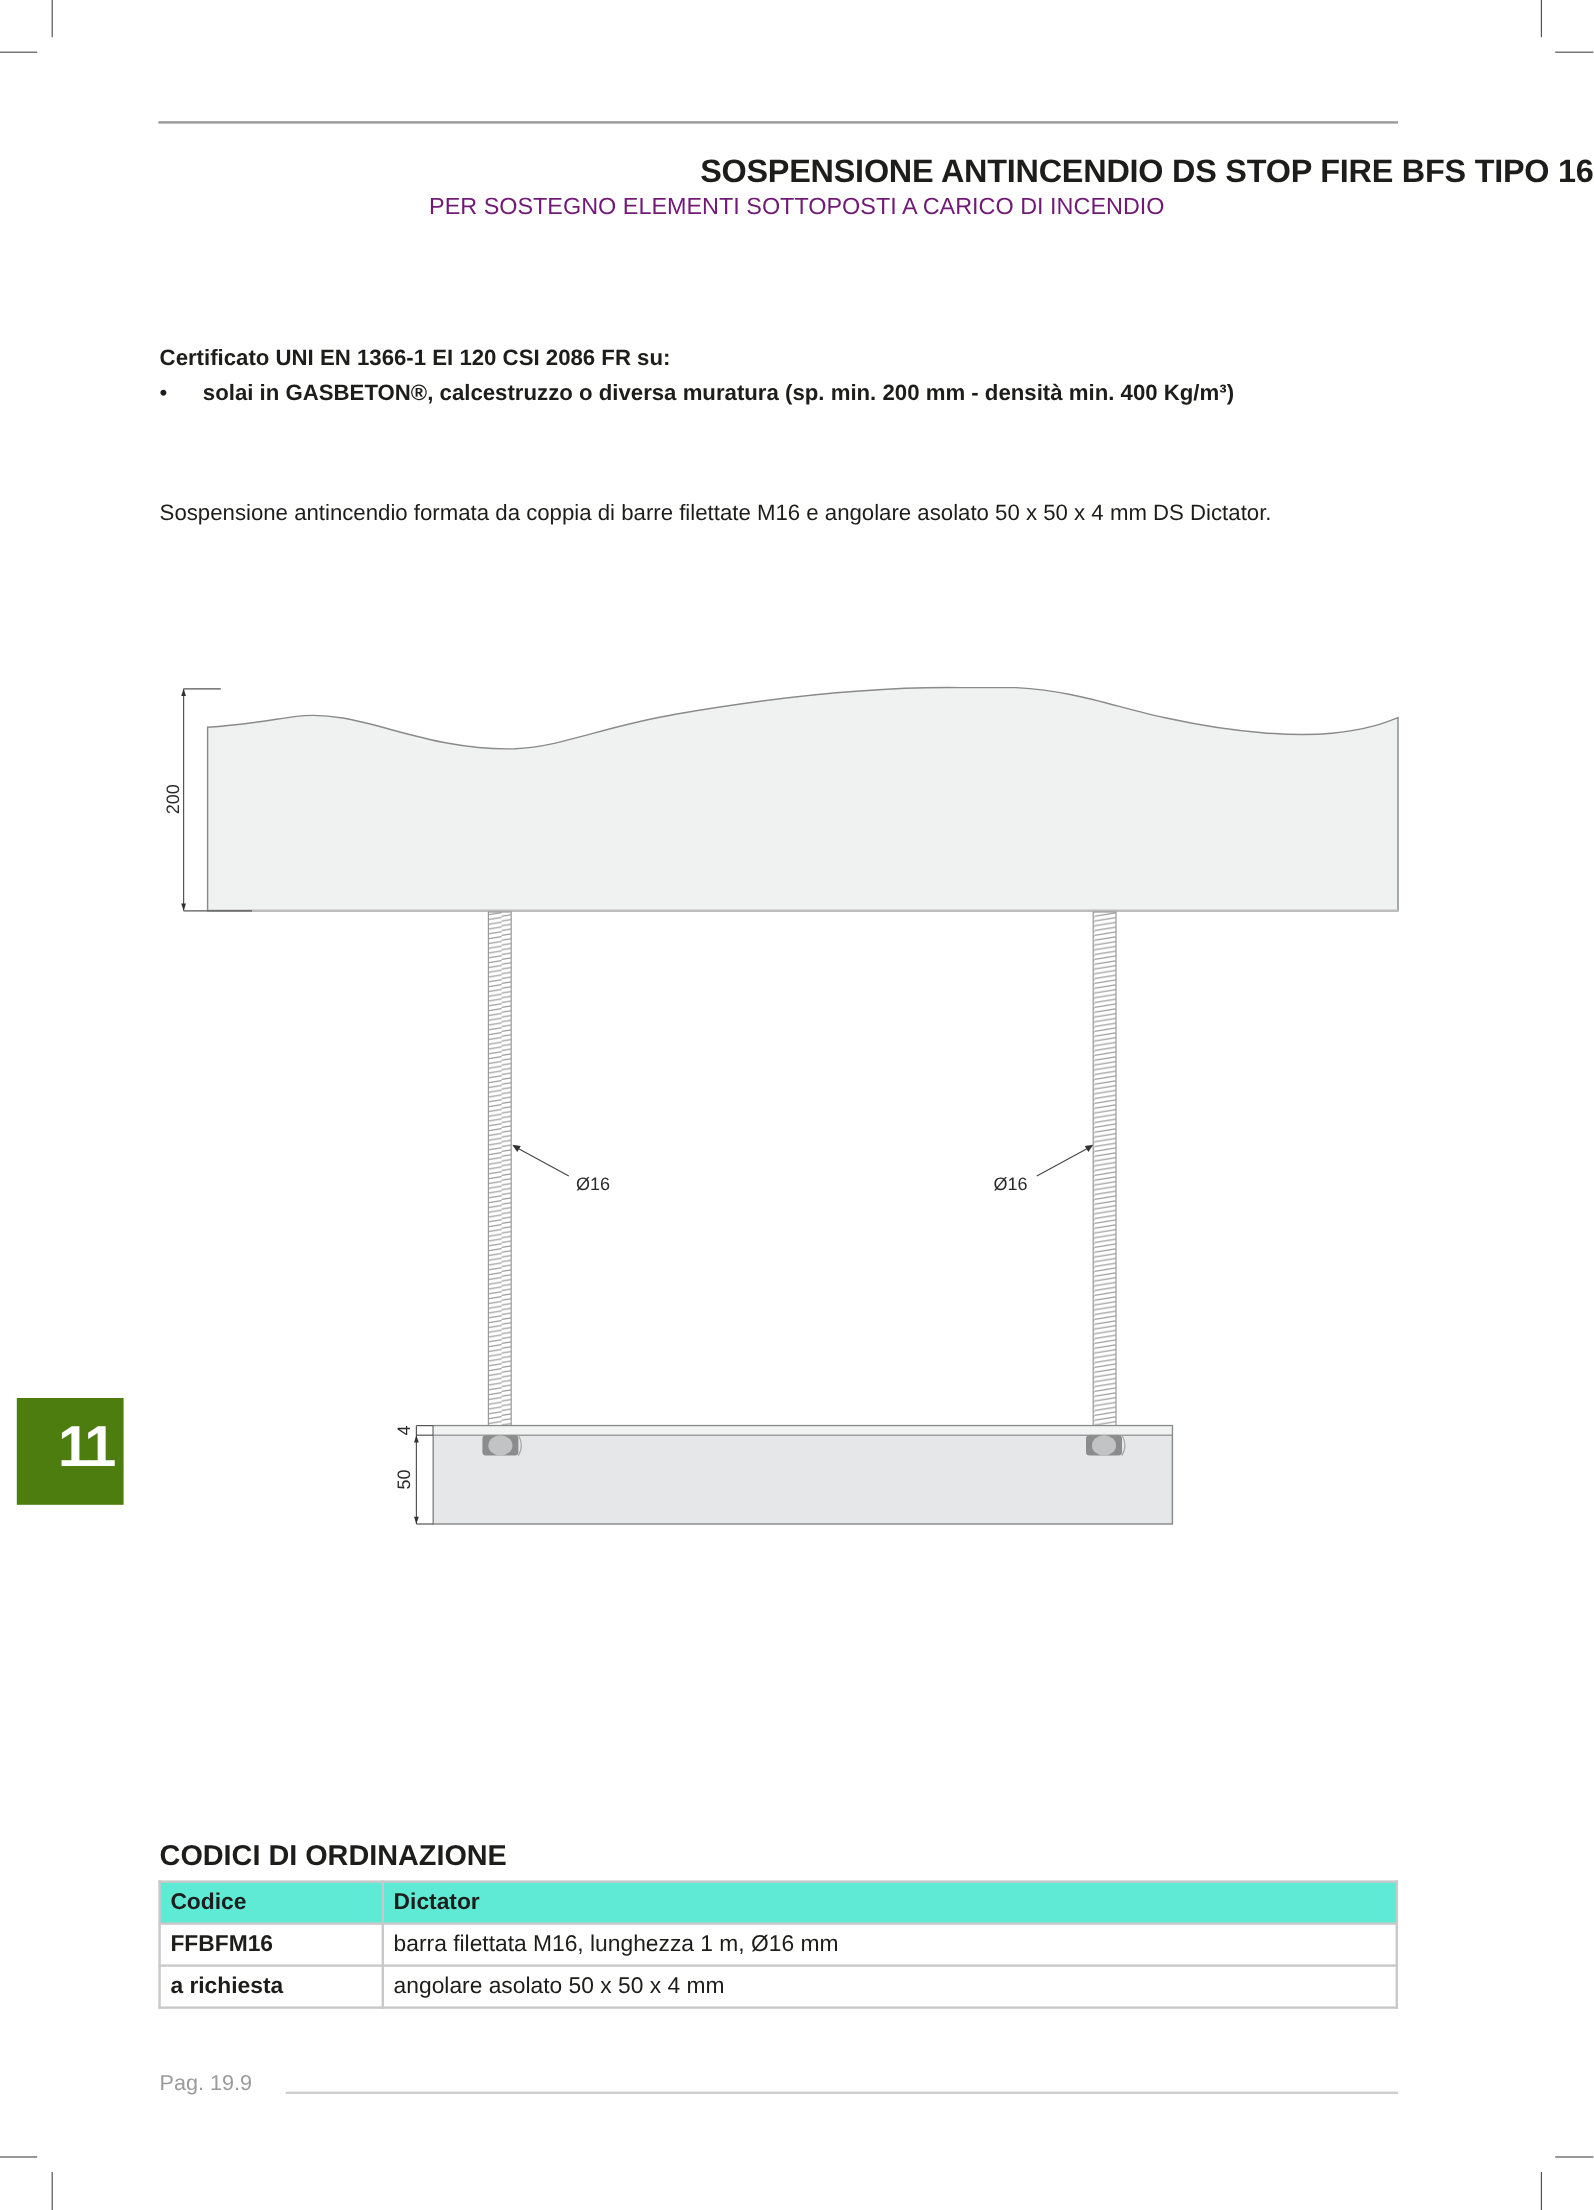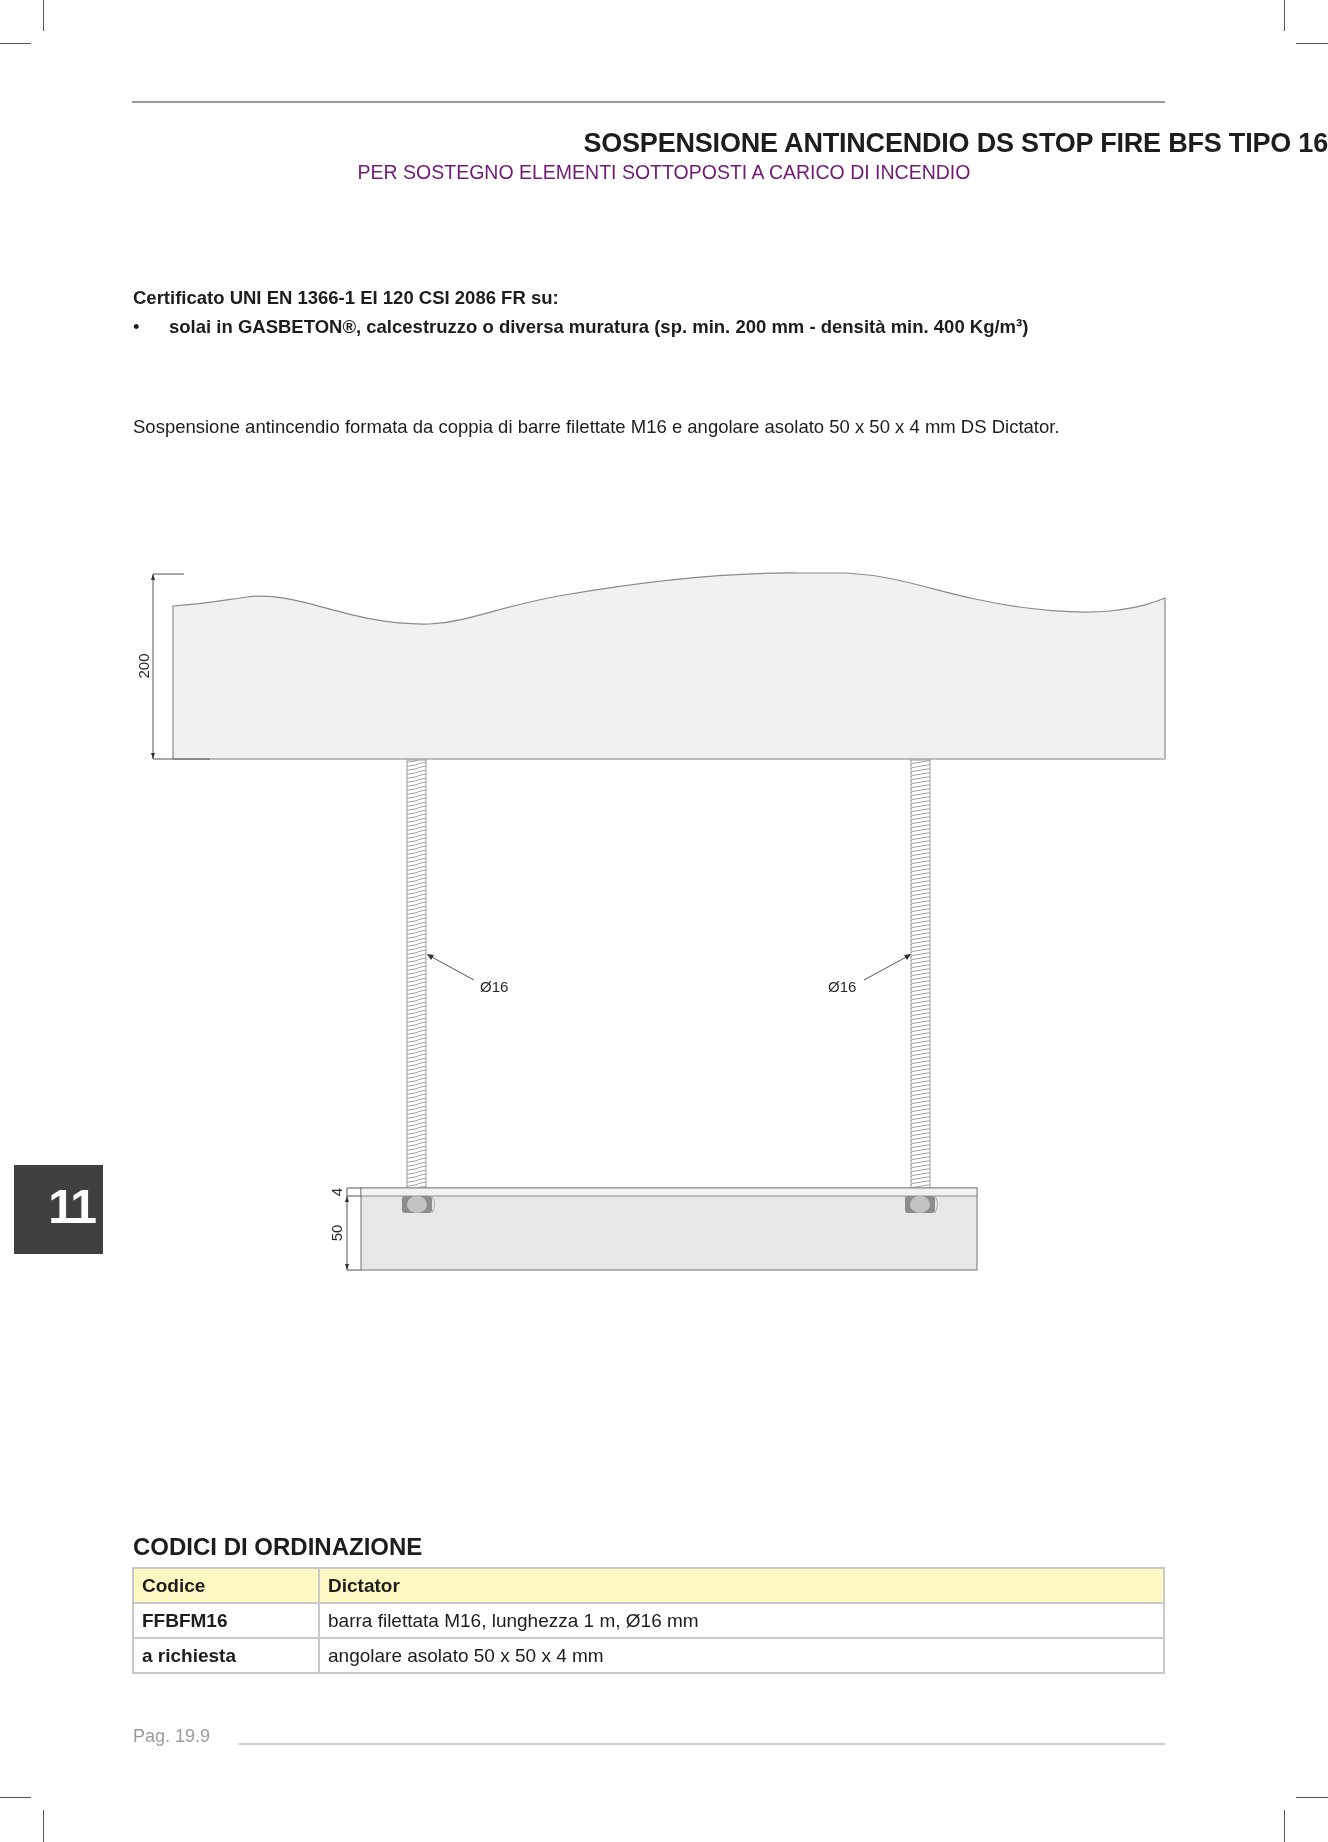--- a/index.html
+++ b/index.html
@@ -9,26 +9,26 @@
   .rule-top { position: absolute; left: 132px; top: 101px; width: 1033px; height: 2px; background: #9a9a9a; }
   .title { position: absolute; left: 0; width: 1328px; top: 128px; text-align: right;
            font-weight: bold; font-size: 27px; letter-spacing: -0.2px; color: #1d1d1b; }
   .subtitle { position: absolute; left: 0; width: 1328px; top: 161px; text-align: center;
               font-size: 19.5px; color: #701a75; }
   .cert { position: absolute; left: 133px; top: 287px; font-weight: bold; font-size: 18.5px; }
   .bullet-row { position: absolute; left: 133px; top: 304px; font-weight: bold; font-size: 18.5px; white-space: nowrap; margin-top: 12px; }
   .bullet-row .dot { display: inline-block; width: 36px; font-weight: normal; }
   .desc { position: absolute; left: 133px; top: 416px; font-size: 18.5px; white-space: nowrap; }
   .drawing { position: absolute; left: 0; top: 0; }
-  .tab { position: absolute; left: 14px; top: 1165px; width: 89px; height: 89px; background: #404040; }
+  .tab { position: absolute; left: 14px; top: 1165px; width: 89px; height: 89px; background: #4d7c0f; }
   .tab span { position: absolute; right: 8px; top: 14px; color: #fff; font-weight: bold; font-size: 48px; letter-spacing: -2px; }
   .codes-title { position: absolute; left: 133px; top: 1533px; font-weight: bold; font-size: 24px; }
   table.codes { position: absolute; left: 132px; top: 1567px; width: 1033px; border-collapse: collapse; font-size: 19px; }
   table.codes td { border: 2px solid #c9c9c9; height: 33px; padding: 0 0 0 8px; vertical-align: middle; }
-  table.codes tr.head td { background: #fef9c3; font-weight: bold; }
+  table.codes tr.head td { background: #5eead4; font-weight: bold; }
   table.codes td.c1 { width: 176px; font-weight: bold; }
   .footer-page { position: absolute; left: 133px; top: 1726px; font-size: 18px; color: #9b9b9b; }
   .footer-rule { position: absolute; left: 238px; top: 1743px; width: 927px; height: 2px; background: #cfcfcf; }
   .dim-label { font-family: "Liberation Sans", sans-serif; font-size: 15px; fill: #2a2a2a; }
 </style>
 </head>
 <body>
 
 <div class="crop" style="left:43px;top:0;width:1px;height:31px;"></div>
 <div class="crop" style="left:0;top:43px;width:31px;height:1px;"></div>

